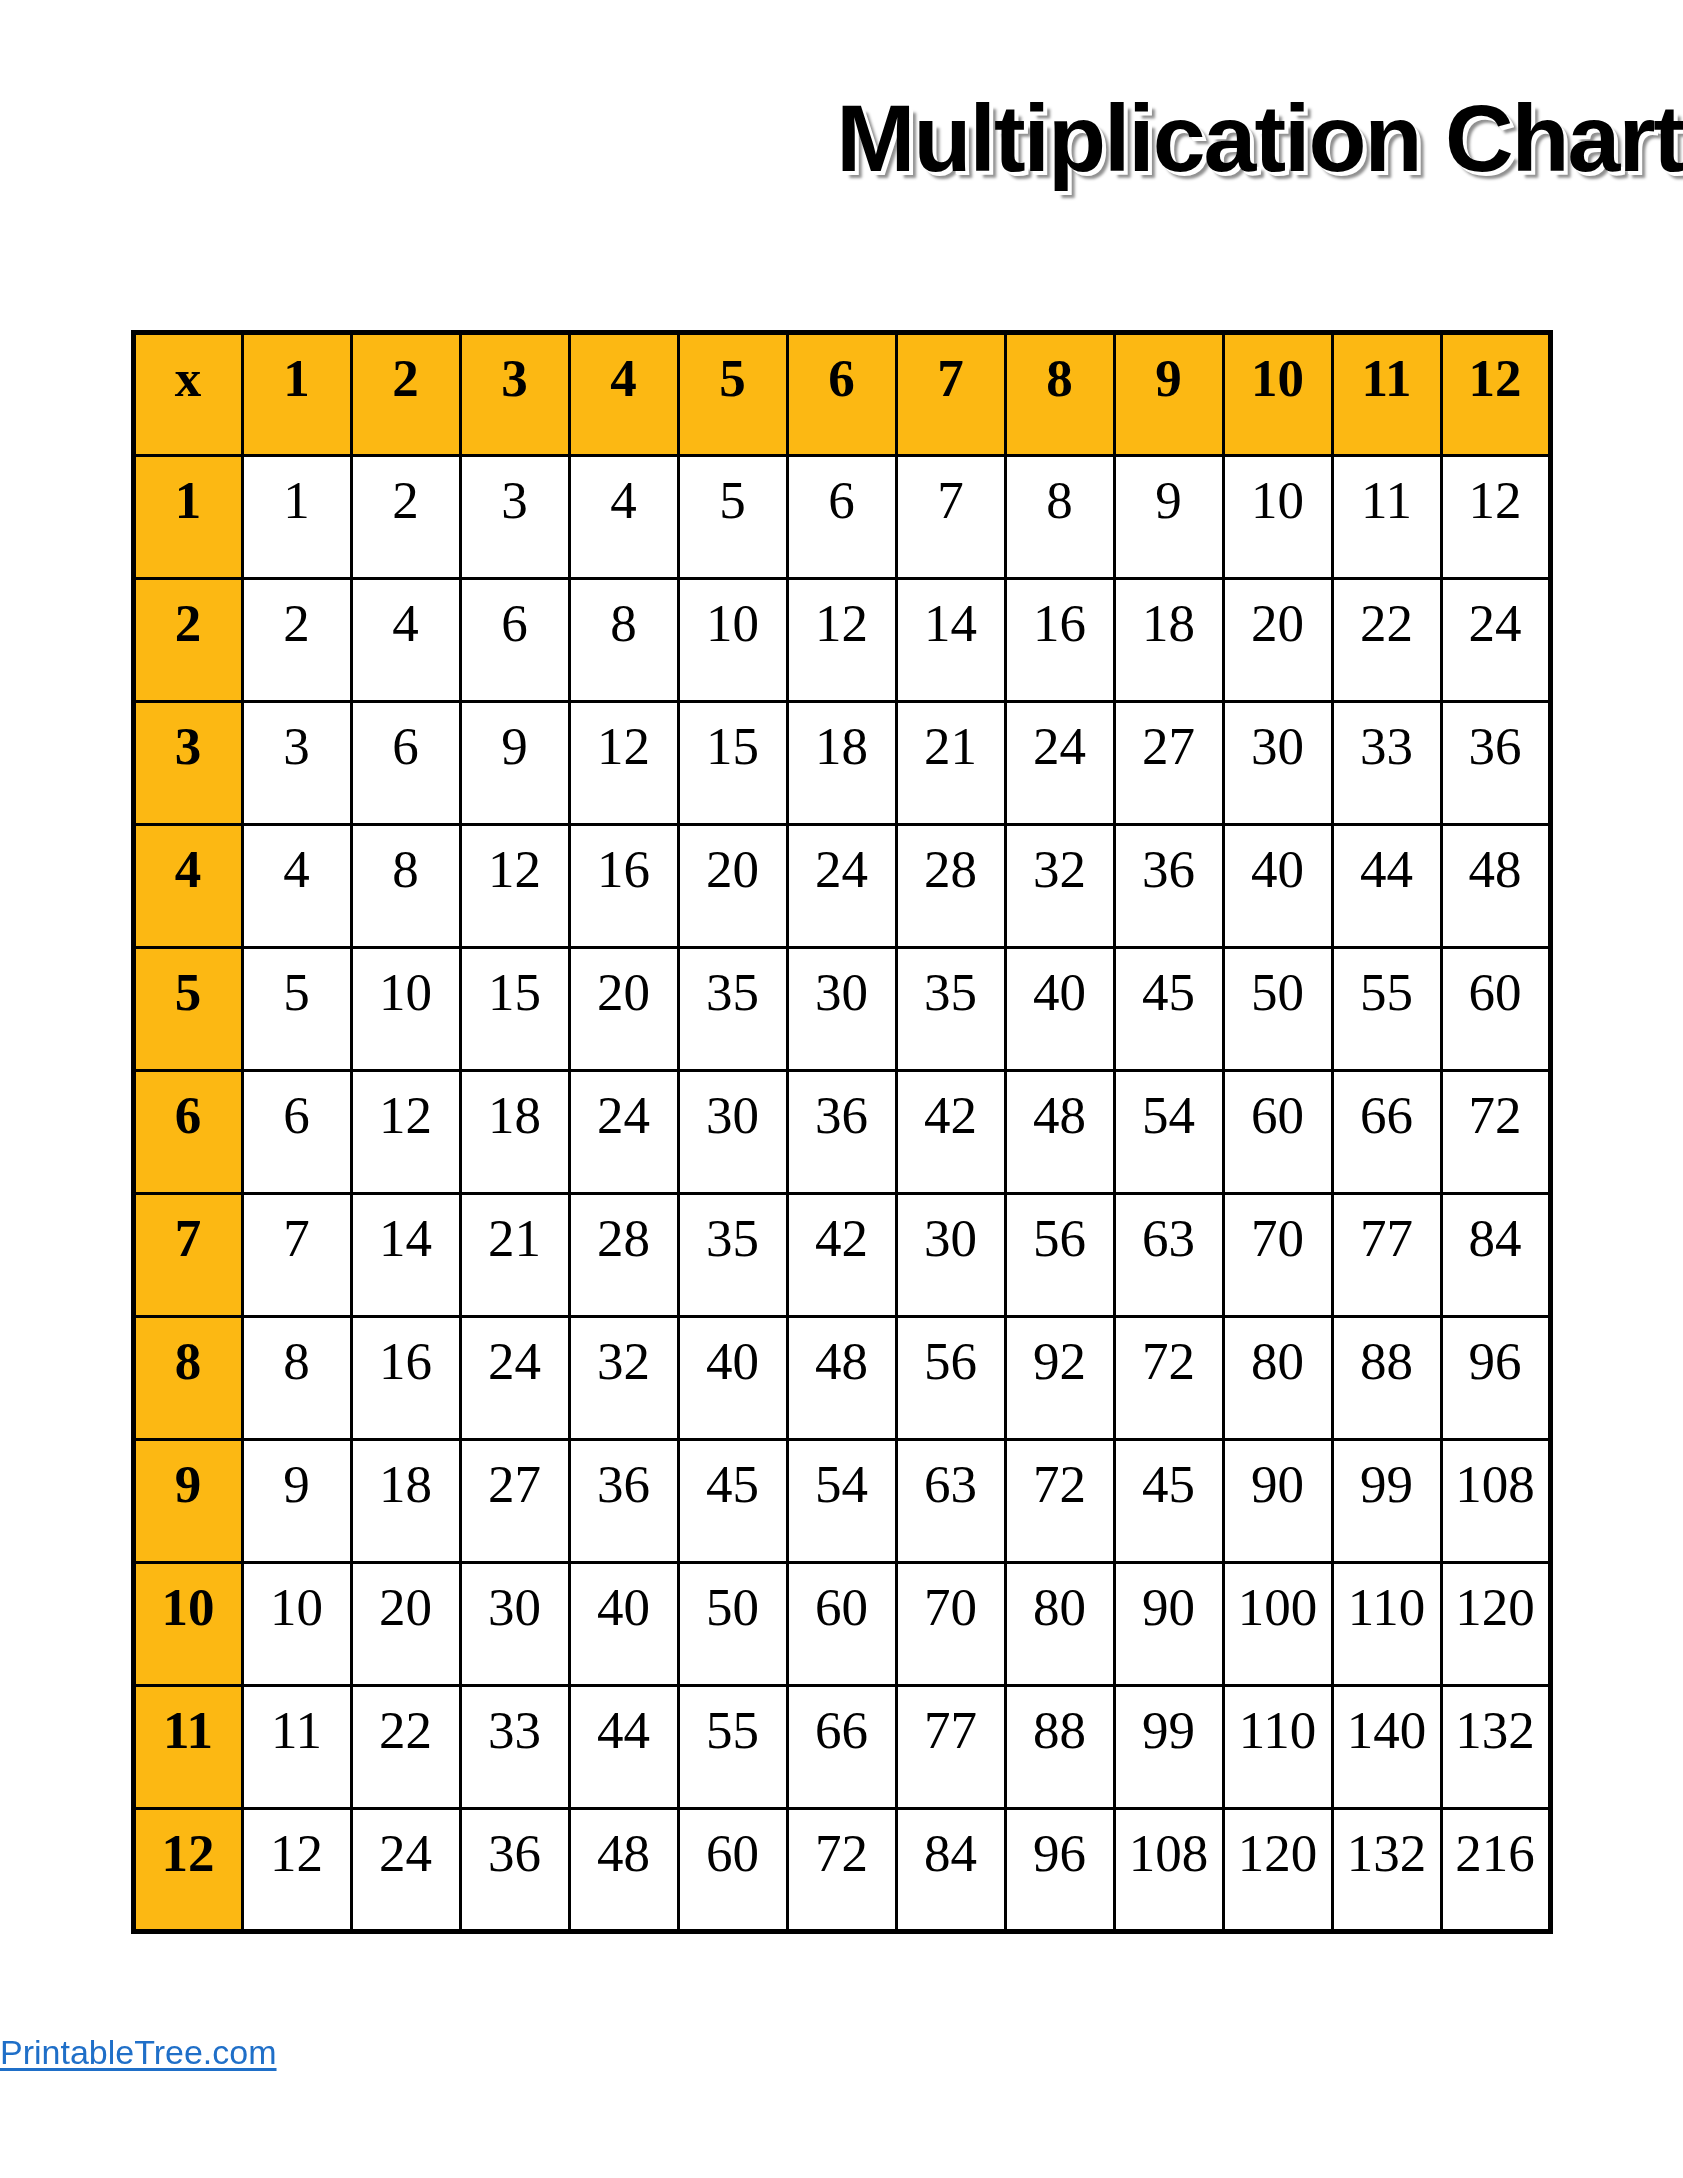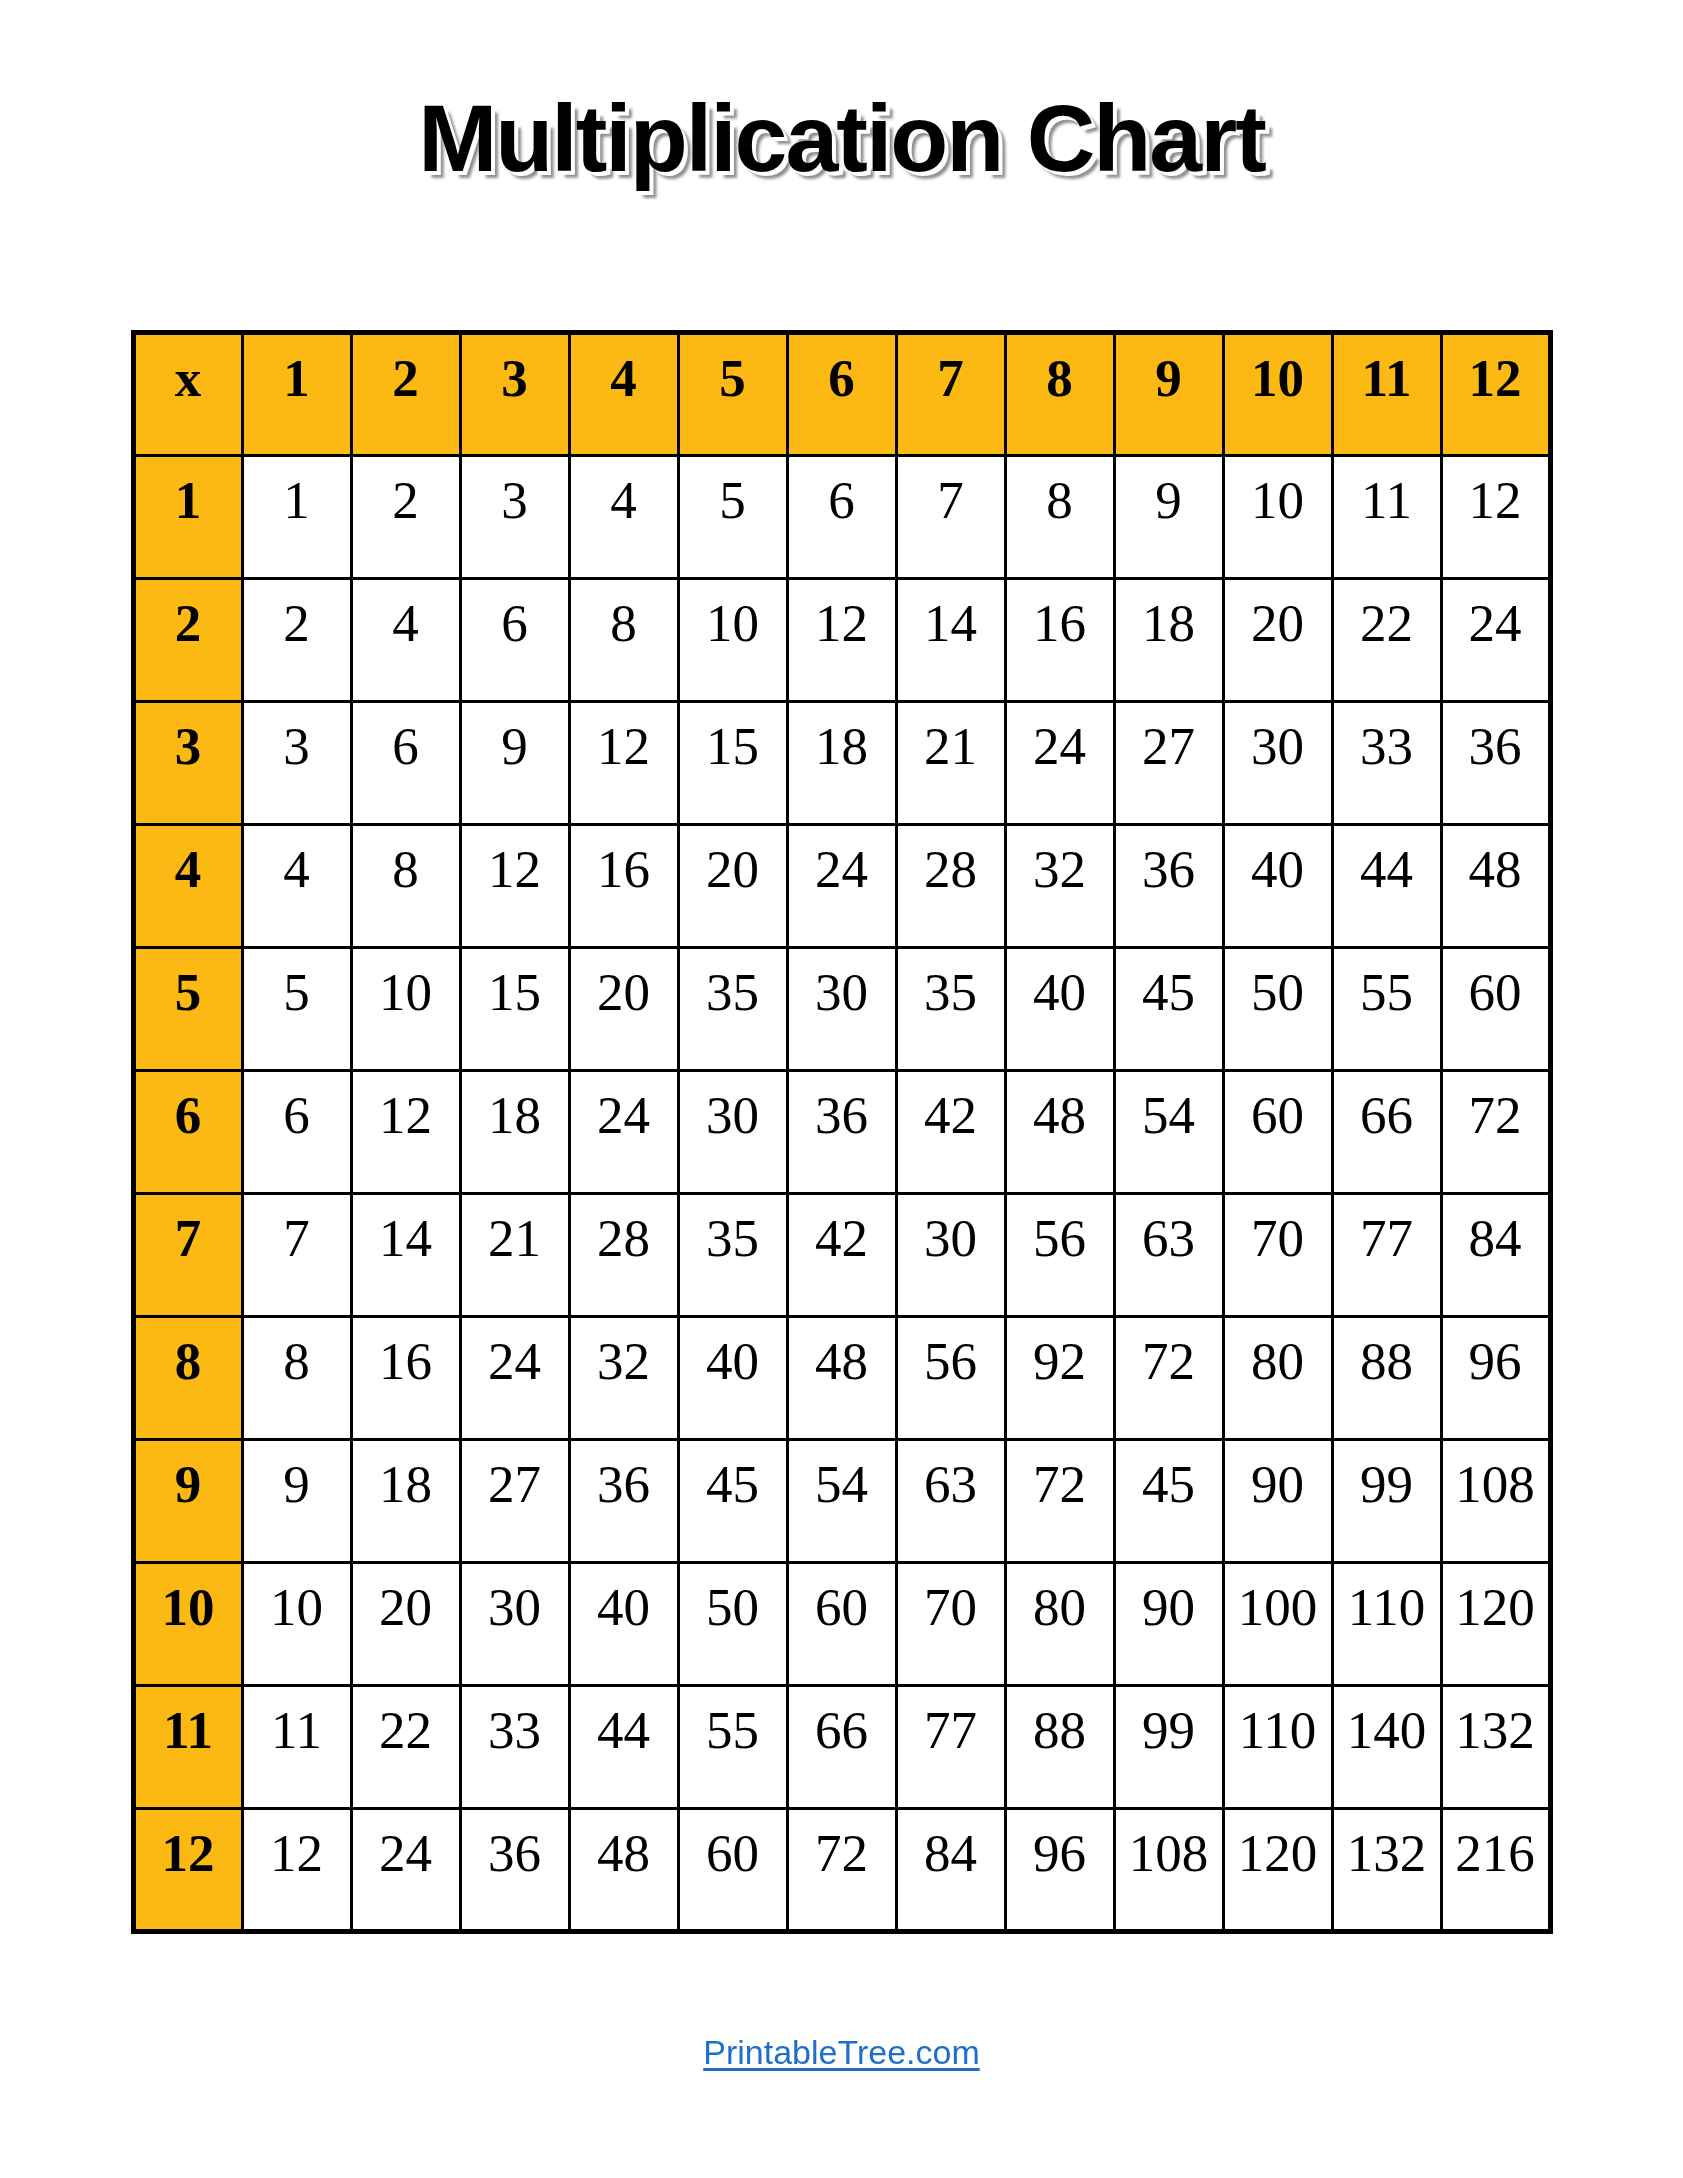--- a/index.html
+++ b/index.html
@@ -14,21 +14,21 @@
     width:1683px;
     height:2178px;
     background:#ffffff;
     font-family:"Liberation Serif", serif;
     position:relative;
     overflow:hidden;
   }
   .page-title{
     margin:0;
     padding-top:81px;
-    text-align:center;
+    text-align:right;
     font-family:"Liberation Sans", sans-serif;
     font-weight:bold;
     font-size:95px;
     line-height:1.2;
     letter-spacing:-2px;
     color:#000000;
     text-shadow:3px 3px 0 #ffffff, 4px 4px 0 #ffffff, 7px 7px 3px #8f8f8f;
   }
   table.mult{
     border-collapse:collapse;
@@ -50,21 +50,21 @@
   table.mult th{
     background:var(--accent);
     font-weight:bold;
   }
   table.mult td{
     background:var(--cell-bg);
     font-weight:normal;
   }
   .footer{
     margin-top:99px;
-    text-align:center;
+    text-align:left;
     font-family:"Liberation Sans", sans-serif;
     font-size:34px;
   }
   .footer a{
     color:var(--link);
     text-decoration:underline;
     text-underline-offset:4px;
     cursor:pointer;
   }
 </style>

